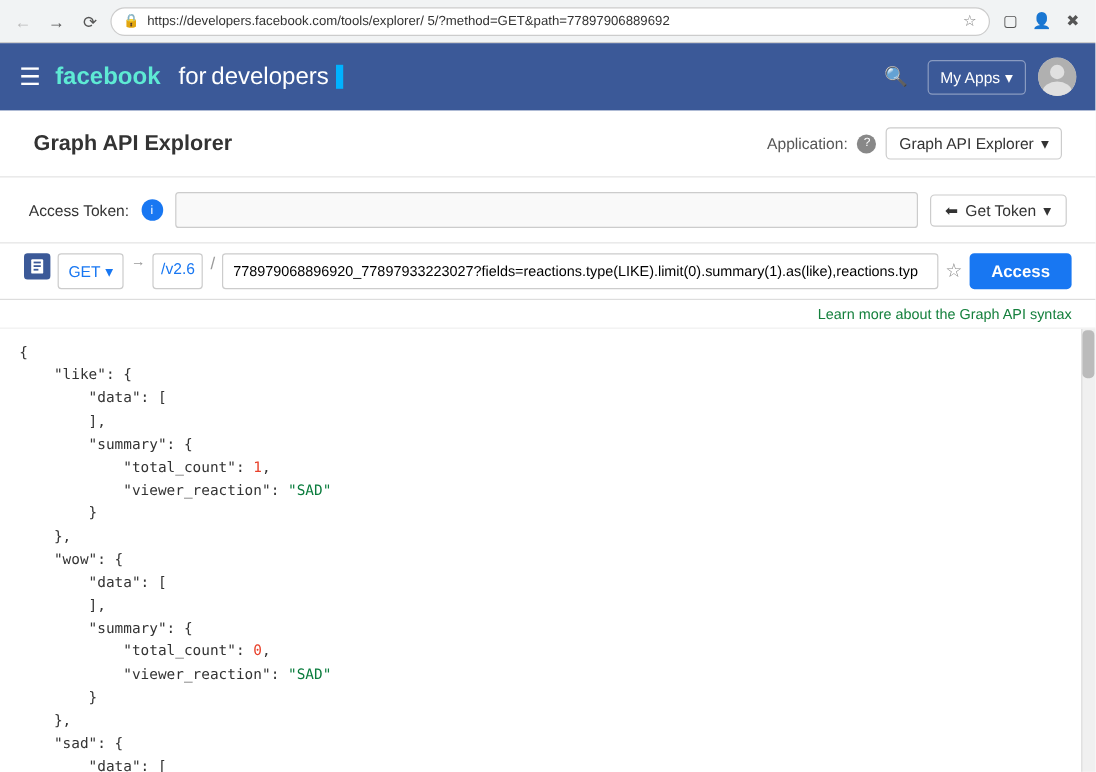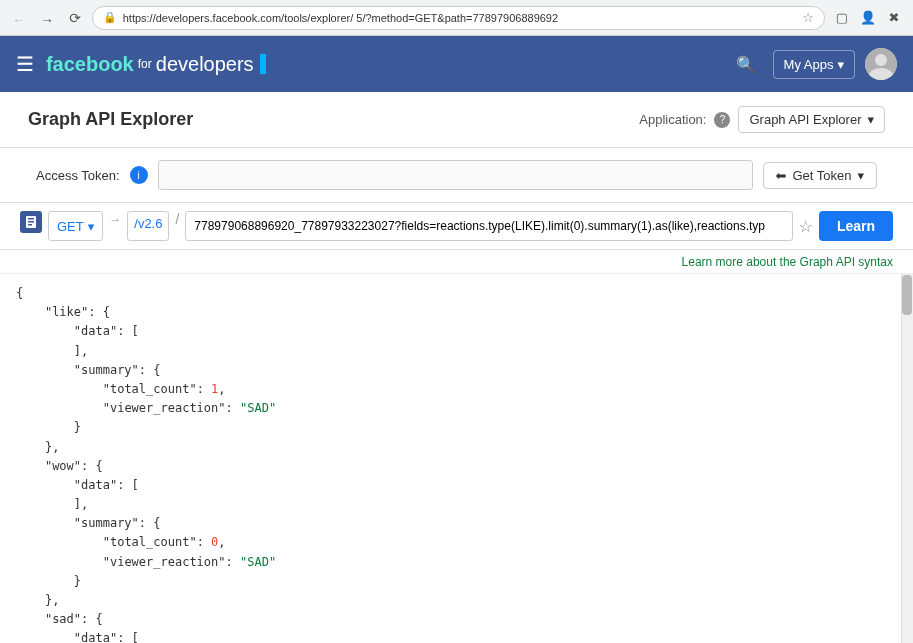--- a/index.html
+++ b/index.html
@@ -41,21 +41,21 @@
       height: 56px;
       position: relative;
     }
     .hamburger-btn {
       background: none; border: none; color: white; font-size: 20px; cursor: pointer; margin-right: 12px;
     }
     .brand-logo {
       display: flex; align-items: center; gap: 4px;
     }
     .brand-facebook { font-weight: bold; color: #5eead4; font-size: 20px; }
-    .brand-for { font-weight: normal; color: white; font-size: 12px; }
+    .brand-for { font-weight: normal; color: white; font-size: 20px; margin-left: 11px; }
     .brand-developers { font-weight: normal; color: white; font-size: 20px; }
     .brand-square { width: 6px; height: 20px; background: #00b2ff; display: inline-block; margin-left: 2px; }
     .nav-right {
       margin-left: auto; display: flex; align-items: center; gap: 10px;
     }
     .search-btn {
       background: none; border: none; color: white; font-size: 16px; cursor: pointer;
       width: 32px; height: 32px; display: flex; align-items: center; justify-content: center;
       border-radius: 4px;
     }
@@ -90,21 +90,21 @@
       font-size: 10px; display: flex; align-items: center; justify-content: center; cursor: pointer;
     }
     .app-selector-btn {
       background: white; border: 1px solid #ccc; border-radius: 4px; padding: 5px 10px;
       font-size: 13px; cursor: pointer; display: flex; align-items: center; gap: 6px;
       color: #333;
     }
 
     
     .token-row {
-      padding: 12px 36px;
+      padding: 12px 24px;
       display: flex;
       align-items: center;
       gap: 10px;
       border-bottom: 1px solid #ddd;
       background: white;
     }
     .token-label { color: #333; font-size: 13px; white-space: nowrap; }
     .token-info {
       width: 18px; height: 18px; background: #1877f2; border-radius: 50%; color: white;
       font-size: 10px; display: flex; align-items: center; justify-content: center; cursor: pointer;
@@ -292,21 +292,21 @@
     <span style="color:#999; font-size:12px;">→</span>
     <div class="version-select">
       <span>/v2.6</span>
     </div>
     <span style="color:#999; font-size:14px;">/</span>
     <input class="url-input" type="text" value="778979068896920_77897933223027?fields=reactions.type(LIKE).limit(0).summary(1).as(like),reactions.typ" style="">
     <button class="star-icon-btn">
       <span>☆</span>
     </button>
     <button class="submit-btn">
-      <span>Learn</span>
+      <span>Access</span>
     </button>
   </div>
 
   <div class="learn-more-row">
     <a class="learn-more-link">Learn more about the Graph API syntax</a>
   </div>
 
   <div class="explorer-body">
 
 

